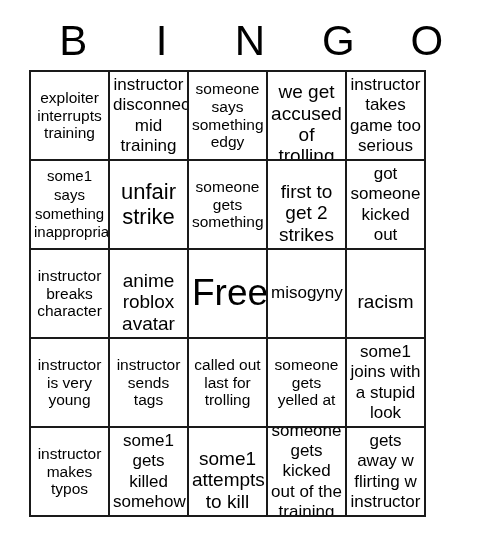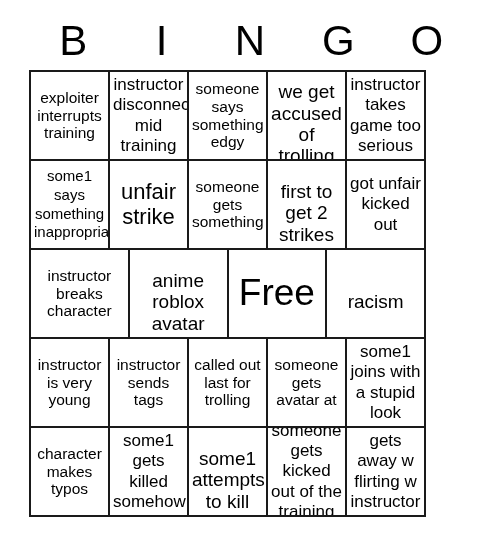--- a/index.html
+++ b/index.html
@@ -118,60 +118,63 @@
       <div class="bingo-cell">
           <span class="cell-text fs-xl">unfair strike</span>
         </div>
       <div class="bingo-cell">
           <span class="cell-text fs-md">someone gets something</span>
         </div>
       <div class="bingo-cell">
           <span class="cell-text fs-lg">first to get 2 strikes</span>
         </div>
       <div class="bingo-cell">
-          <span class="cell-text fs-sm">got unfair kicked out</span>
+          <span class="cell-text fs-sm">got someone kicked out</span>
         </div>
     </div>
 
     <div class="bingo-row">
       <div class="bingo-cell">
           <span class="cell-text fs-md">instructor breaks character</span>
         </div>
       <div class="bingo-cell">
           <span class="cell-text fs-lg">anime roblox avatar</span>
         </div>
       <div class="bingo-cell">
           <span class="cell-text fs-xxl">Free</span>
+        </div>
+      <div class="bingo-cell">
+          <span class="cell-text fs-sm">misogyny</span>
         </div>
       <div class="bingo-cell">
           <span class="cell-text fs-lg">racism</span>
         </div>
     </div>
 
     <div class="bingo-row">
       <div class="bingo-cell">
           <span class="cell-text fs-md">instructor is very young</span>
         </div>
       <div class="bingo-cell">
           <span class="cell-text fs-md">instructor sends tags</span>
         </div>
       <div class="bingo-cell">
           <span class="cell-text fs-md">called out last for trolling</span>
         </div>
       <div class="bingo-cell">
-          <span class="cell-text fs-md">someone gets avatar at</span>
+          <span class="cell-text fs-md">someone gets yelled at</span>
         </div>
       <div class="bingo-cell">
           <span class="cell-text fs-sm">some1 joins with a stupid look</span>
         </div>
     </div>
 
     <div class="bingo-row">
       <div class="bingo-cell">
-          <span class="cell-text fs-md">character makes typos</span>
+          <span class="cell-text fs-md">instructor makes typos</span>
         </div>
       <div class="bingo-cell">
           <span class="cell-text fs-sm">some1 gets killed somehow</span>
         </div>
       <div class="bingo-cell">
           <span class="cell-text fs-lg">some1 attempts to kill</span>
         </div>
       <div class="bingo-cell">
           <span class="cell-text fs-sm">someone gets kicked out of the training</span>
         </div>

